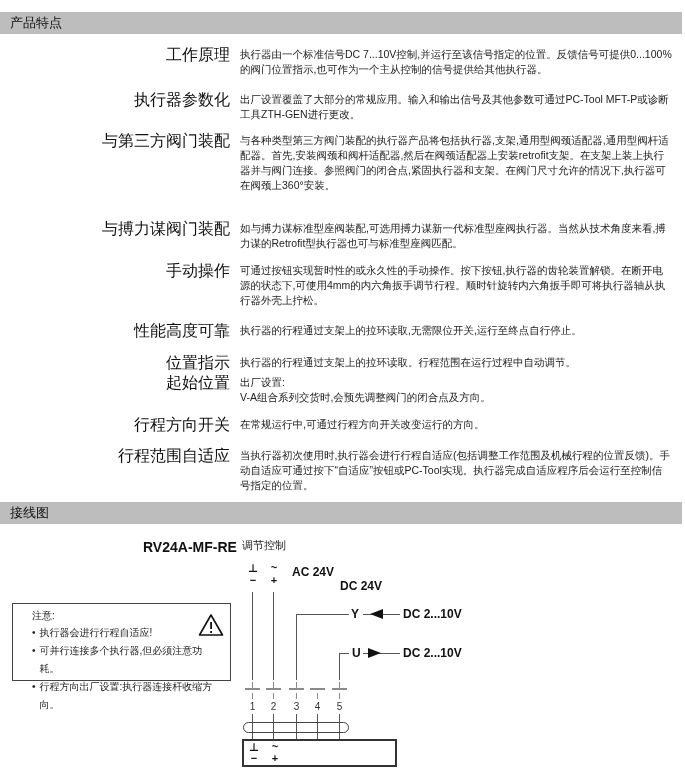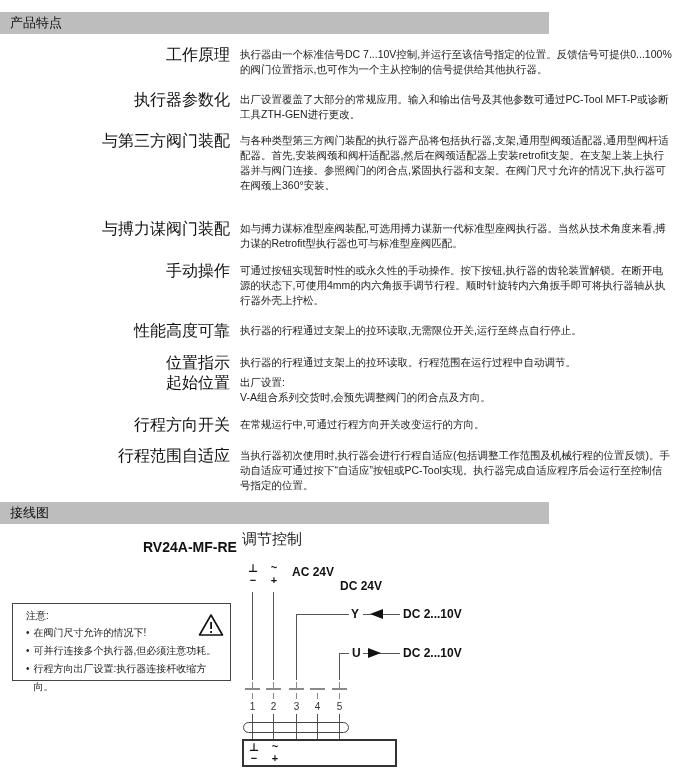--- a/index.html
+++ b/index.html
@@ -2,56 +2,56 @@
 <html><head>
 <meta charset="utf-8">
 <style>
   html,body{margin:0;padding:0;background:#fff;}
   .page{
     position:relative;width:685px;height:780px;background:#ffffff;overflow:hidden;
     font-family:"Liberation Sans","DejaVu Sans",sans-serif;color:#1a1a1a;
   }
   
   .section-bar{
-    position:absolute;left:0;width:549px;height:22px;background:#bdbdbd;
+    position:absolute;left:0;width:682px;height:22px;background:#bdbdbd;
     font-size:13px;line-height:22px;padding-left:10px;box-sizing:border-box;color:#111;
   }
   .bar-features{top:12px;}
   .bar-wiring{top:502px;}
   
   .features{position:absolute;left:0;top:47px;width:685px;}
   .feature-row{display:flex;}
   .feature-label{
     width:230px;flex:0 0 230px;text-align:right;font-size:16px;line-height:15px;color:#111;
   }
   .feature-text{
     margin-left:10px;width:432px;font-size:10.5px;line-height:15px;color:#222;
     white-space:pre-line;
   }
   .mt15{margin-top:15px}.mt11{margin-top:11px}.mt10{margin-top:28px}.mt12{margin-top:12px}
   .mt17{margin-top:17px}.mt18{margin-top:5px}.mt16{margin-top:16px}
   
   .wiring{position:absolute;left:0;top:524px;width:685px;height:256px;}
   .abs{position:absolute;}
   .model{left:143px;top:15px;font-size:14px;font-weight:bold;color:#111;}
-  .mode{left:242px;top:6px;font-size:15px;color:#222;}
+  .mode{left:242px;top:14px;font-size:11px;color:#222;}
   .sym{width:14px;text-align:center;font-size:11px;font-weight:bold;line-height:11px;color:#111;}
   .blabel{font-size:12px;font-weight:bold;color:#111;line-height:12px;}
   .vwire{width:1px;background:#555;}
   .hwire{height:1px;background:#555;}
   .tdash{width:15px;height:2px;background:#8a8a8a;}
   .ttick{width:1px;height:6px;background:#8a8a8a;}
   .tnum{width:15px;text-align:center;font-size:10px;color:#333;}
   .arrow-left{width:0;height:0;border-top:5px solid transparent;border-bottom:5px solid transparent;border-right:13px solid #111;}
   .arrow-right{width:0;height:0;border-top:5px solid transparent;border-bottom:5px solid transparent;border-left:13px solid #111;}
   .oval{left:243px;top:198px;width:106px;height:11px;border:1px solid #444;border-radius:7px;box-sizing:border-box;}
   .tbox{left:242px;top:215px;width:155px;height:28px;border:2px solid #333;box-sizing:border-box;}
   .notebox{
     left:12px;top:79px;width:219px;height:78px;border:1px solid #444;box-sizing:border-box;
-    padding:3px 8px 0 13px;
+    padding:3px 8px 0 19px;
   }
   .note-title{font-size:10px;line-height:17px;color:#222;}
   .note-item{font-size:10px;line-height:18px;color:#222;display:flex;}
   .note-item .bullet{margin-right:4px;}
   .warn{position:absolute;right:6px;top:9px;}
 </style>
 </head>
 <body>
 
 <div class="page">
@@ -173,21 +173,21 @@
       <div class="abs sym" style="left:3px;top:1px;">⊥</div>
       <div class="abs sym" style="left:3px;top:12px;">−</div>
       <div class="abs sym" style="left:24px;top:0px;">~</div>
       <div class="abs sym" style="left:24px;top:12px;">+</div>
     </div>
 
     <div class="abs notebox">
       <div class="note-title">注意:</div>
       <div class="note-item">
         <span class="bullet">•</span>
-        <span>在阀门尺寸允许的情况下!</span>
+        <span>执行器会进行行程自适应!</span>
       </div>
       <div class="note-item">
         <span class="bullet">•</span>
         <span>可并行连接多个执行器,但必须注意功耗。</span>
       </div>
       <div class="note-item">
         <span class="bullet">•</span>
         <span>行程方向出厂设置:执行器连接杆收缩方向。</span>
       </div>
       <svg class="warn" width="26" height="24" viewBox="0 0 26 24">

